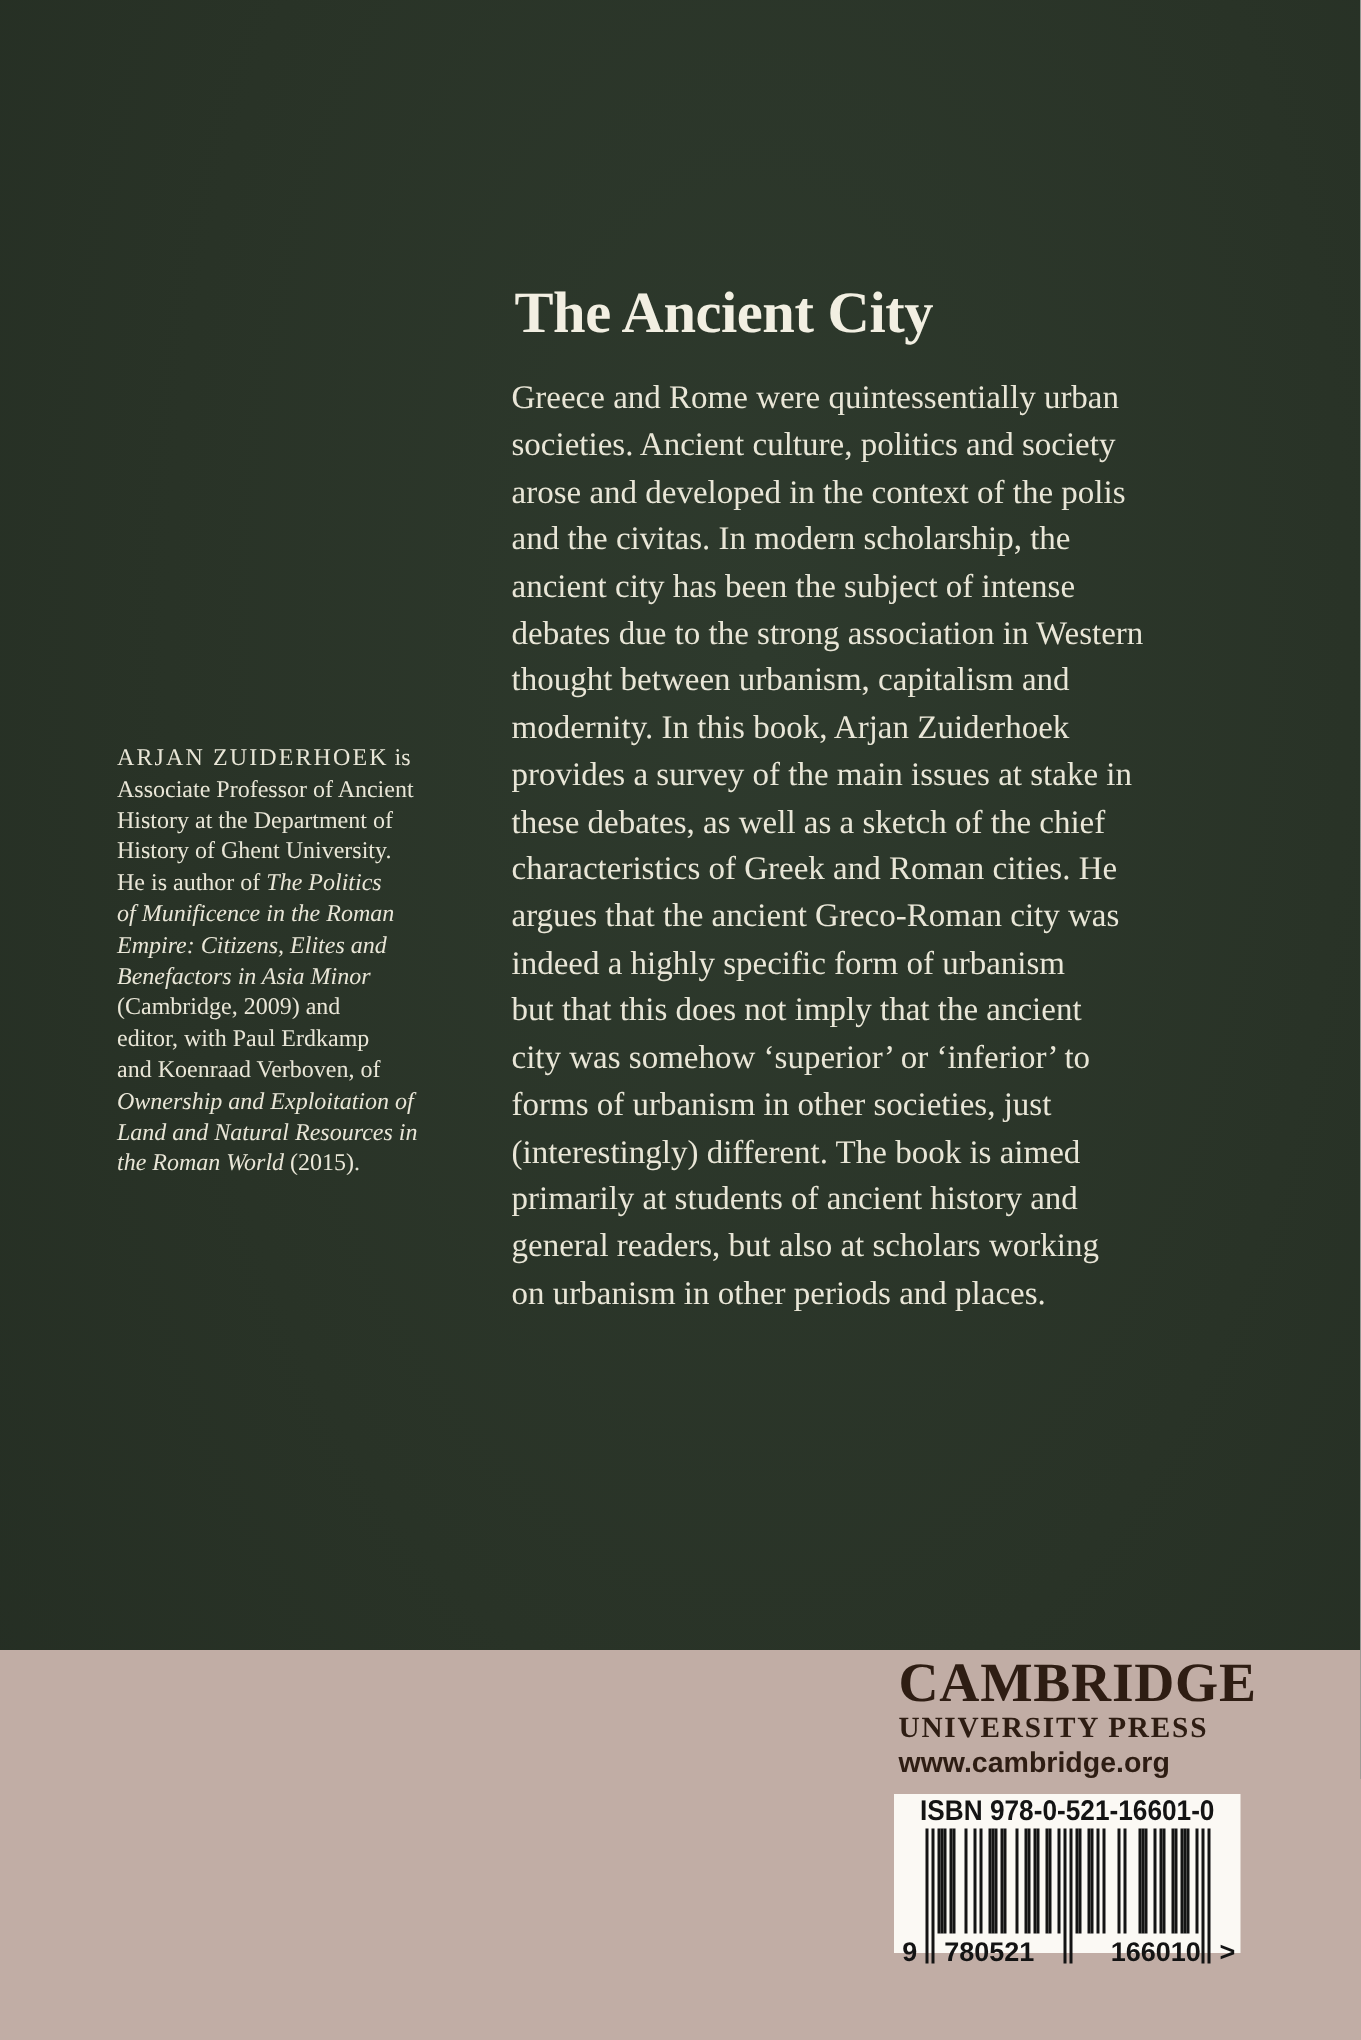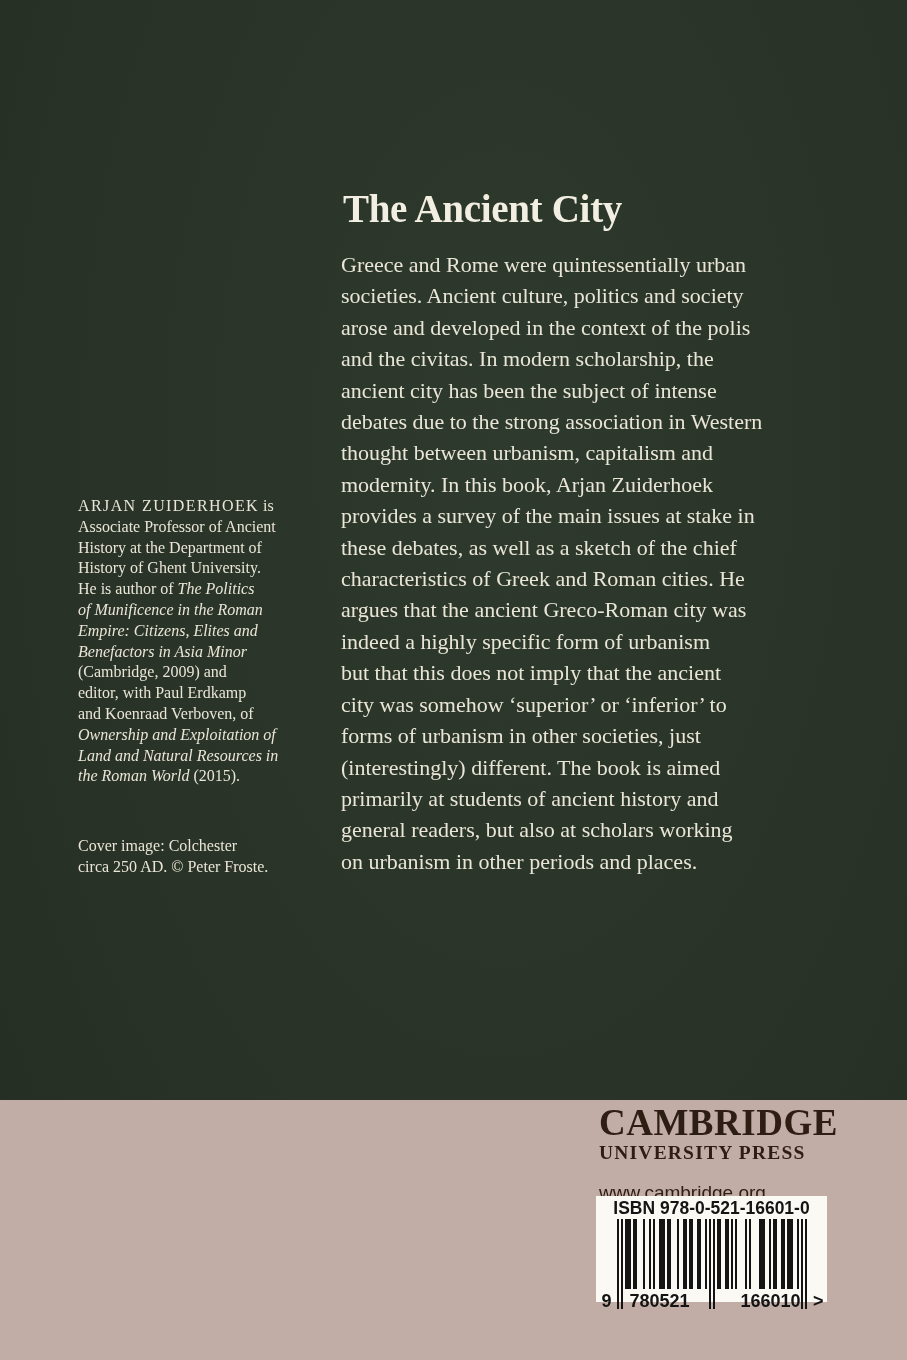--- a/index.html
+++ b/index.html
@@ -48,22 +48,22 @@
   }
   .pub-name{
     font-family:Liberation Serif, serif;font-weight:bold;
     font-size:37px;line-height:36px;letter-spacing:0.5px;white-space:nowrap;
   }
   .pub-sub{
     font-family:"Liberation Serif",serif;font-weight:bold;
     font-size:19.5px;line-height:20px;letter-spacing:1.2px;margin-top:2px;white-space:nowrap;
   }
   .pub-web{
-    font-family:"Liberation Sans",sans-serif;font-weight:normal;
-    font-size:19px;line-height:20px;margin-top:20px;white-space:nowrap;
+    font-family:"Liberation Sans",sans-serif;font-weight:bold;
+    font-size:19px;line-height:20px;margin-top:3px;white-space:nowrap;
   }
   .barcode-box{
     position:absolute;left:596px;top:1196px;width:231px;height:106px;
     background:var(--barcode_bg);
   }
   .isbn-label{
     padding-top:2px;text-align:center;
     font-family:"Liberation Sans",sans-serif;font-weight:bold;
     font-size:19px;line-height:20px;color:var(--barcode_ink);
     transform:scaleX(0.92);transform-origin:50% 50%;white-space:nowrap;
@@ -122,22 +122,20 @@
       <span class="bio-line"><span class="it">Empire: Citizens, Elites and</span></span>
       <span class="bio-line"><span class="it">Benefactors in Asia Minor</span></span>
       <span class="bio-line"><span>(Cambridge, 2009) and</span></span>
       <span class="bio-line"><span>editor, with Paul Erdkamp</span></span>
       <span class="bio-line"><span>and Koenraad Verboven, of</span></span>
       <span class="bio-line"><span class="it">Ownership and Exploitation of</span></span>
       <span class="bio-line"><span class="it">Land and Natural Resources in</span></span>
       <span class="bio-line"><span class="it">the Roman World</span><span> (2015).</span></span>
     </div>
 
-  <div class="credit">Cover image: Colchester
-circa 250 AD. © Peter Froste.</div>
 
   <div class="band"></div>
 
   <div class="publisher">
     <div class="pub-name">CAMBRIDGE</div>
     <div class="pub-sub">UNIVERSITY PRESS</div>
     <div class="pub-web">www.cambridge.org</div>
   </div>
 
   <div class="barcode-box">

